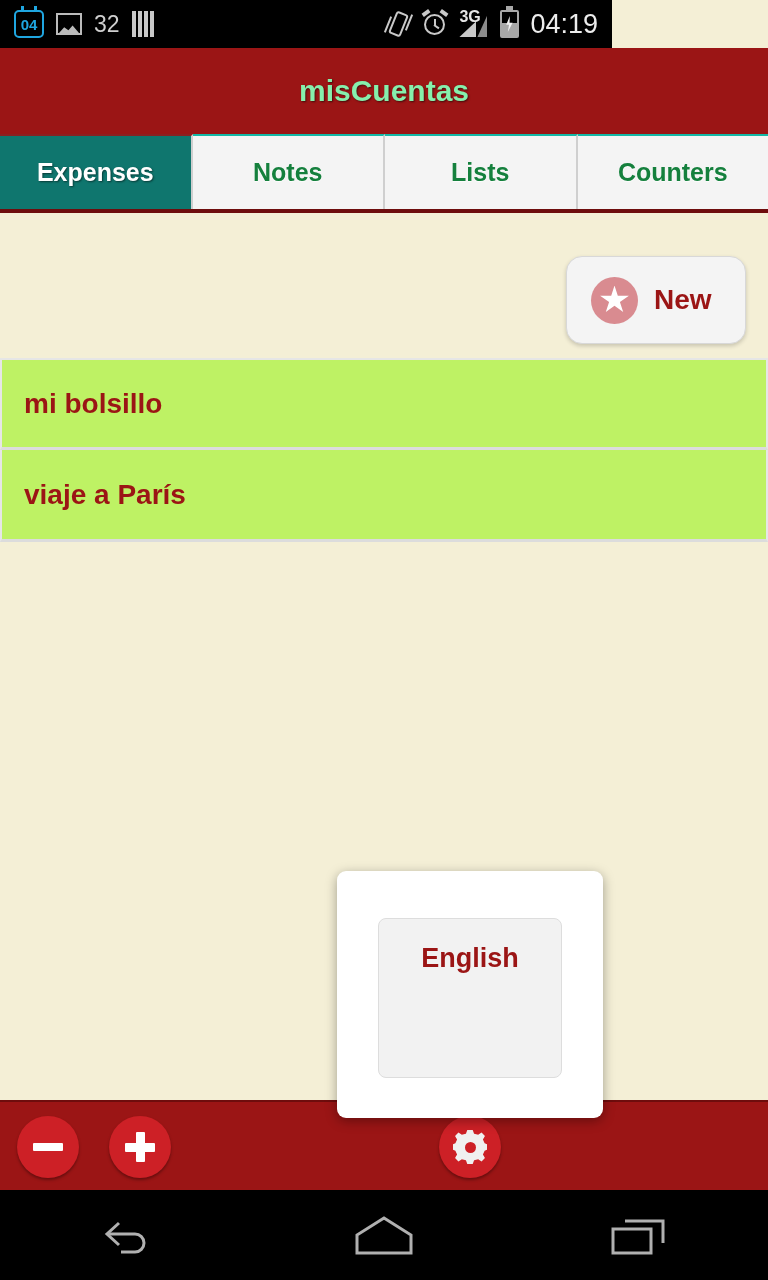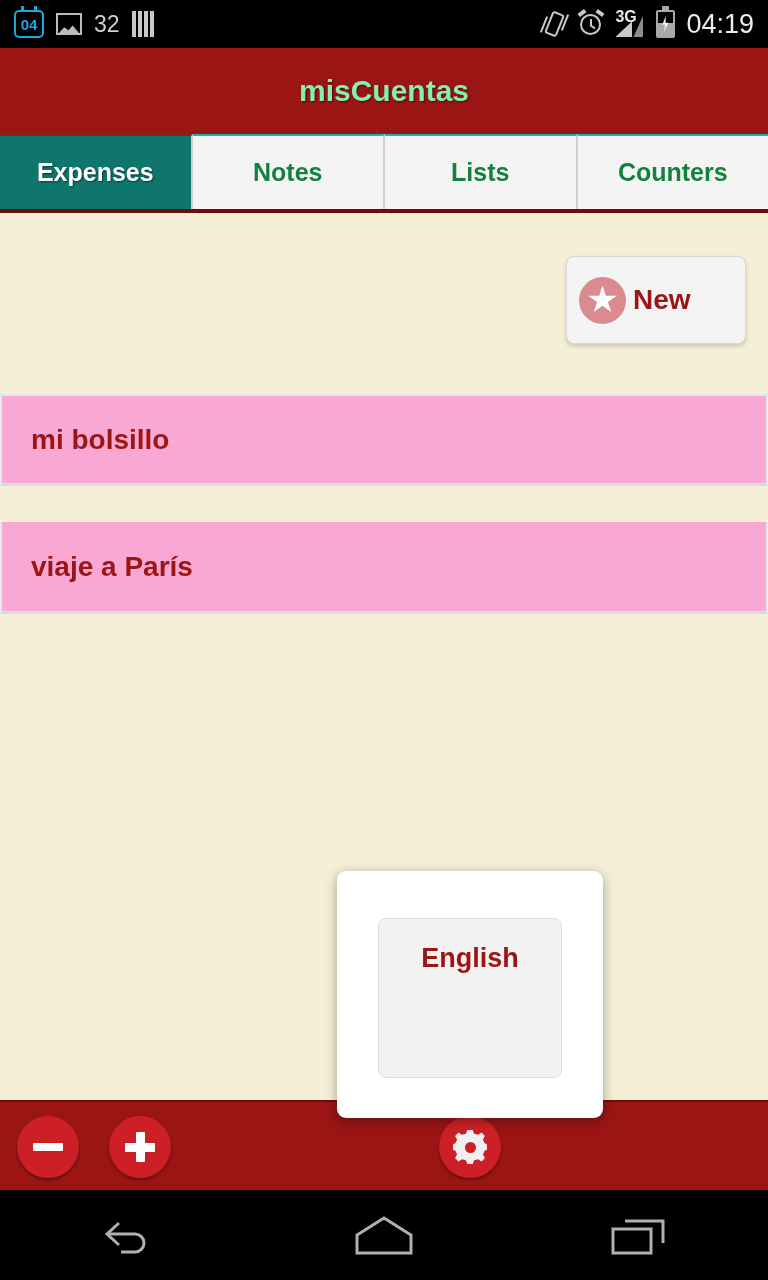--- a/index.html
+++ b/index.html
@@ -6,21 +6,21 @@
   html, body {
     width:768px; height:1280px;
     background:#000;
     font-family:"Liberation Sans", sans-serif;
     overflow:hidden;
   }
   .phone { position:relative; width:768px; height:1280px; background:#F4EFD6; }
 
   
   .statusbar {
-    position:absolute; top:0; left:0; width:768px; height:48px;
+    position:absolute; top:0; left:0; width:612px; height:48px;
     background:#000; display:flex; align-items:center;
     padding:0 14px;
     gap:32px;
   }
   .sb-left { display:flex; align-items:center; gap:12px; }
   .sb-right { display:flex; align-items:center; gap:11px; margin-left:auto; }
   .cal-icon {
     width:30px; height:28px; border:2.5px solid #1FA6E0; border-radius:5px;
     position:relative; display:flex; align-items:center; justify-content:center;
     font-size:15px; font-weight:bold; color:#1FA6E0; line-height:1;
@@ -102,40 +102,40 @@
   }
   .tabs-underline {
     position:absolute; top:209px; left:0; width:768px; height:4px; background:#6E0D0D;
   }
 
   
   .content { position:absolute; top:213px; left:0; width:768px; bottom:180px; background:#F4EFD6; }
   .newbar { height:145px; position:relative; }
   .new-btn {
     position:absolute; right:22px; top:43px; width:180px; height:88px;
-    background:#F4F4F4; border:1px solid #D8D8D8; border-radius:8px;
-    display:flex; align-items:center; gap:7px; padding-left:12px;
+    background:#F4F4F4; border:1px solid #D8D8D8; border-radius:16px;
+    display:flex; align-items:center; gap:16px; padding-left:24px;
     box-shadow:0 2px 4px rgba(0,0,0,.18);
   }
   .star-circle {
     width:47px; height:47px; border-radius:50%; background:#D98B90;
     display:flex; align-items:center; justify-content:center; flex:0 0 auto;
   }
   .star-circle .star {
     width:30px; height:29px; background:#FFFFFF;
     clip-path:polygon(50% 0%,61% 35%,98% 35%,68% 57%,79% 91%,50% 70%,21% 91%,32% 57%,2% 35%,39% 35%);
   }
   .new-label { color:#9B1515; font-size:28px; font-weight:bold; }
 
   .list { width:768px; }
   .list-item {
-    height:92px; background:#f9a8d4; display:flex; align-items:center;
-    padding-left:29px; border-bottom:3px solid #DCDCDC;
+    height:92px; background:#bef264; display:flex; align-items:center;
+    padding-left:22px; border-bottom:3px solid #DCDCDC;
     border-left:2px solid #E6E6E6; border-right:2px solid #E6E6E6;
-    color:#9B1515; font-size:28px; font-weight:bold;margin-top:36px;
+    color:#9B1515; font-size:28px; font-weight:bold;
   }
   .list-item:first-child{ border-top:2px solid #E6E6E6; }
 
   
   .bottombar {
     position:absolute; left:0; bottom:90px; width:768px; height:90px;
     background:#9B1515; border-top:2px solid #6E0D0D;
   }
   .circ-btn {
     position:absolute; top:14px; width:62px; height:62px; border-radius:50%;

